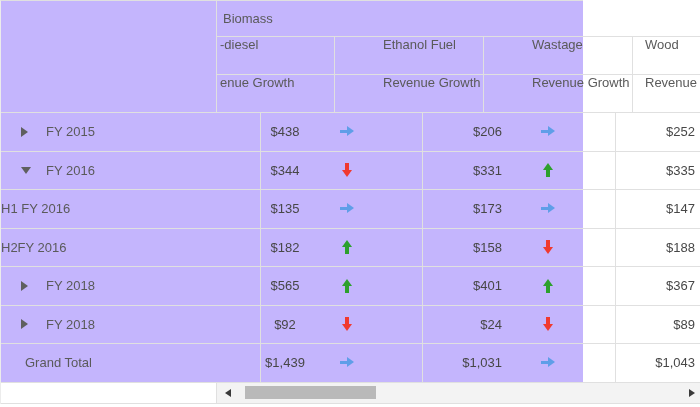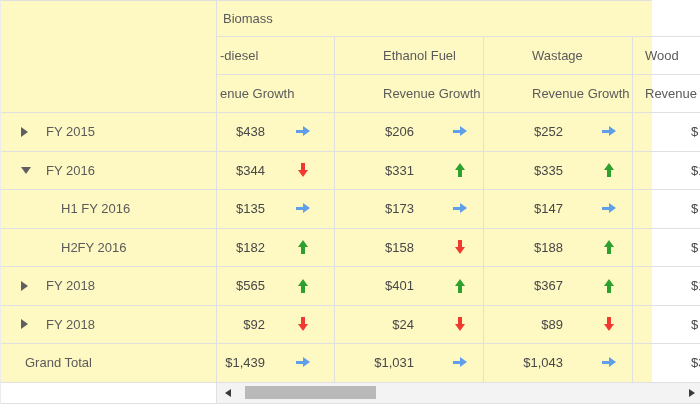--- a/index.html
+++ b/index.html
@@ -4,57 +4,57 @@
 <style>
   :root{
     --border:#e0e0e0; --header-text:#5a5a5a; --value-text:#474747;
     --trend-up:#2da02d; --trend-down:#f0392f; --trend-flat:#5f9ee8;
     --scroll-thumb:#b9b9b9; --scroll-track:#f3f3f3; --background:#ffffff;
   }
   *{box-sizing:border-box; margin:0; padding:0;}
   html,body{background:#fff;}
   body{font-family:"Liberation Sans", sans-serif; font-size:13px;}
   .stage{position:relative; width:700px; height:407px; background:var(--background); overflow:hidden;}
-  .grid{width:652px; border-top:1px solid var(--border); border-left:1px solid #ececec; background:#fef9c3;}
+  .grid{width:583px; border-top:1px solid var(--border); border-left:1px solid #ececec; background:#c4b5fd;}
 
   
   .hrow{display:flex; width:700px;}
   .hrow1{height:36px;}
   .hrow2,.hrow3{height:38px;}
   .hrow3{border-bottom:1px solid var(--border);}
   .hspacer{width:215px; flex:0 0 215px;}
   .hbiomass{flex:1; border-left:1px solid var(--border); border-bottom:1px solid var(--border);
             display:flex; align-items:center; padding-left:6px;
             color:var(--header-text); font-weight:500;}
-  .hcell{border-left:1px solid var(--border); display:flex; align-items:center;
+  .hcell{border-left:1px solid var(--border); display:flex; align-items:flex-start;
          padding-left:12px; color:var(--header-text); font-weight:500; overflow:hidden; white-space:nowrap;}
   .hrow2 .hcell{border-bottom:1px solid var(--border);}
   .hc1{width:118px; flex:0 0 118px; padding-left:3px;}
   .hc2,.hc3{width:149px; flex:0 0 149px;padding-left:48px;}
   .hc4{width:69px; flex:0 0 69px;}
 
   
-  .row{display:flex; width:700px; height:38.5px; border-bottom:1px solid var(--border);}
+  .row{display:flex; width:700px; height:38.5px; border-bottom:1px solid var(--border);gap:44px;}
   .rowhdr{width:215px; flex:0 0 215px; display:flex; align-items:center;
           color:var(--header-text); font-weight:500; white-space:nowrap;}
   .rowhdr[data-rowtype="parent-collapsed"],
   .rowhdr[data-rowtype="parent-expanded"]{padding-left:20px;}
-  .rowhdr[data-rowtype="child"]{padding-left:60px;text-align:center;}
+  .rowhdr[data-rowtype="child"]{text-align:center;}
   .rowhdr[data-rowtype="grand-total"]{padding-left:24px;}
   .expander{width:25px; flex:0 0 25px; display:flex; align-items:center; cursor:pointer;}
   .tri{display:block; width:0; height:0;}
   [data-rowtype="parent-collapsed"] .tri{border-left:7px solid #5f5f5f; border-top:5px solid transparent; border-bottom:5px solid transparent;}
   [data-rowtype="parent-expanded"] .tri{border-top:7px solid #5f5f5f; border-left:5px solid transparent; border-right:5px solid transparent;}
 
   .cell{display:flex; align-items:center; border-left:1px solid var(--border); overflow:hidden;}
   .c1{width:118px; flex:0 0 118px;}
   .c2,.c3{width:149px; flex:0 0 149px;}
   .c4{width:69px; flex:0 0 69px;}
   .val{display:block; text-align:right; color:var(--value-text); white-space:nowrap;}
-  .c1 .val{width:48px;}
+  .c1 .val{width:48px;text-align:center;}
   .c2 .val,.c3 .val{width:79px;}
   .c4 .val{width:auto; text-align:left; padding-left:58px;}
 
   
   .arrow{width:16px; height:16px; display:flex; align-items:center; justify-content:center;}
   .c1 .arrow{margin-left:30px;}
   .c2 .arrow,.c3 .arrow{margin-left:38px;}
   .arr{position:relative; display:block; width:16px; height:16px; --ac:#999;}
   .arr::before{content:""; position:absolute; left:1px; top:6.4px; width:8px; height:3.2px; background:var(--ac);}
   .arr::after{content:""; position:absolute; left:8px; top:2.5px; width:0; height:0;

